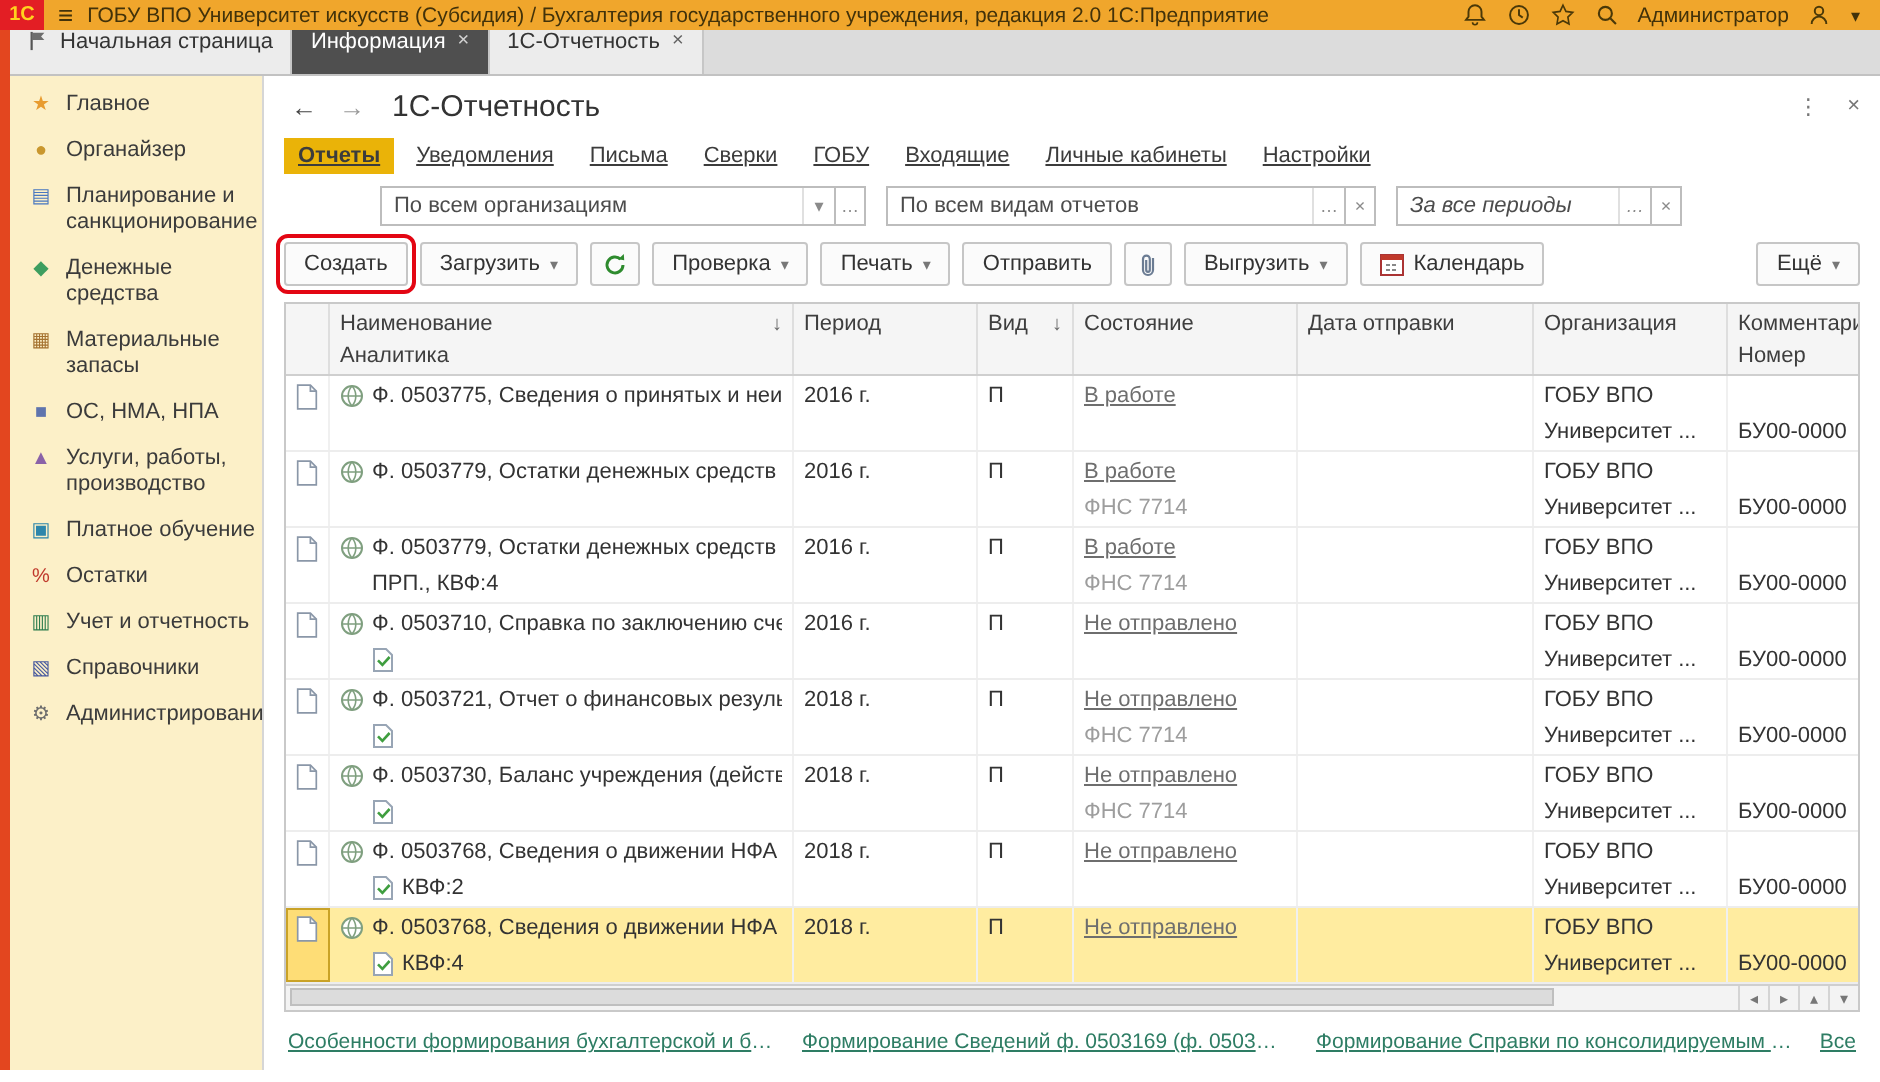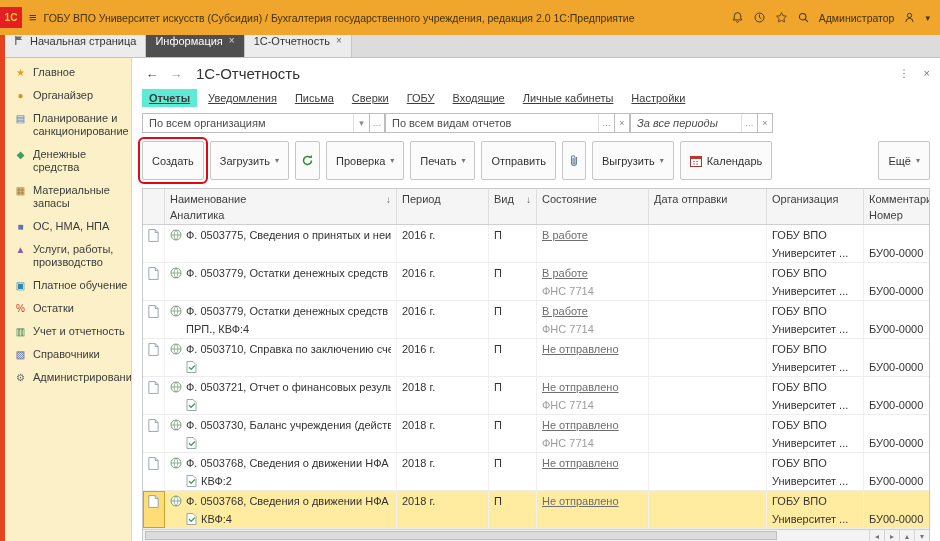--- a/index.html
+++ b/index.html
@@ -1,20 +1,20 @@
 <!DOCTYPE html>
 <html><head>
 <meta charset="utf-8">
 <style>
 *{box-sizing:border-box;margin:0;padding:0;}
 html,body{width:940px;height:541px;}
 body{font-family:"Liberation Sans",sans-serif;font-size:11px;background:#fff;overflow:hidden;color:#333;}
 
 
-.topbar{height:35px;background:#f0a62c;display:flex;align-items:center;color:#42320a;}
+.topbar{height:15px;background:#f0a62c;display:flex;align-items:center;color:#42320a;}
 .logo{width:22px;height:21px;background:#e31e24;color:#ffd21e;font-weight:700;font-size:10px;display:flex;align-items:center;justify-content:center;flex:none;}
 .burger{font-size:13px;padding:0 7px;cursor:pointer;}
 .tb-title{flex:1;white-space:nowrap;overflow:hidden;font-size:10.5px;}
 .tb-right{display:flex;align-items:center;gap:9px;padding:0 10px;flex:none;}
 .tb-ico{display:inline-flex;align-items:center;cursor:pointer;}
 .tb-user{font-size:10.5px;cursor:pointer;}
 .chev{font-size:9px;color:#42320a;}
 
 
 .below{display:flex;height:520px;}
@@ -38,34 +38,34 @@
 .navrow{height:30px;display:flex;align-items:center;gap:4px;padding:0 10px;flex:none;}
 .navbtn{width:20px;height:20px;display:flex;align-items:center;justify-content:center;font-size:13px;color:#444;cursor:pointer;}
 .navbtn.fwd{color:#999;}
 .ftitle{font-size:15px;color:#333;margin-left:6px;}
 .nav-right{margin-left:auto;display:flex;gap:14px;color:#777;font-size:11px;}
 .nav-right span{cursor:pointer;}
 
 
 .stabs{display:flex;align-items:center;gap:4px;padding:1px 10px 3px;flex:none;}
 .stab{padding:3px 7px;color:#3c3c3c;text-decoration:underline;cursor:pointer;white-space:nowrap;}
-.stab.active{background:#5eead4;font-weight:700;text-align:right;}
-
-
-.filters{display:flex;padding:3px 10px 5px;flex:none;}
+.stab.active{background:#eab308;font-weight:700;text-align:right;}
+
+
+.filters{display:flex;gap:10px;padding:3px 10px 5px;flex:none;margin-left:48px;}
 .fgroup{display:flex;align-items:stretch;}
 .fbox{display:flex;align-items:center;border:1px solid #bdbdbd;height:20px;background:#fff;}
 .ftxt{padding:0 6px;color:#4c4c4c;white-space:nowrap;overflow:hidden;flex:1;}
 .fbtn{width:16px;display:flex;align-items:center;justify-content:center;color:#8a8a8a;font-size:9px;border-left:1px solid #e0e0e0;height:100%;cursor:pointer;flex:none;}
 .fgap{width:15px;height:20px;border:1px solid #bdbdbd;border-left:none;display:flex;align-items:center;justify-content:center;color:#8a8a8a;font-size:9px;cursor:pointer;}
 .f1{width:228px;} .f2{width:230px;} .f3{width:128px;font-style:italic;}
 
 
 .toolbar{display:flex;align-items:center;gap:6px;padding:3px 10px 5px;flex:none;}
-.btn{display:inline-flex;align-items:center;gap:5px;height:39px;padding:0 9px;border:1px solid #c6c6c6;background:#fbfbfb;border-radius:2px;color:#333;cursor:pointer;white-space:nowrap;}
+.btn{display:inline-flex;align-items:center;gap:5px;height:22px;padding:0 9px;border:1px solid #c6c6c6;background:#fbfbfb;border-radius:2px;color:#333;cursor:pointer;white-space:nowrap;}
 .btn .dd{font-size:8px;color:#777;}
 .iconbtn{padding:0 5px;}
 .annot{outline:2px solid #e30613;outline-offset:2px;}
 .more{margin-left:auto;}
 
 
 .tablewrap{margin:3px 10px 0;border:1px solid #c9c9c9;flex:none;display:flex;flex-direction:column;}
 .thead{display:flex;background:#f5f5f5;border-bottom:1px solid #cfcfcf;color:#3e3e3e;flex:none;}
 .hcell{padding:2px 5px;border-right:1px solid #dedede;overflow:hidden;}
 .hl1{height:16px;display:flex;align-items:center;justify-content:space-between;white-space:nowrap;}

